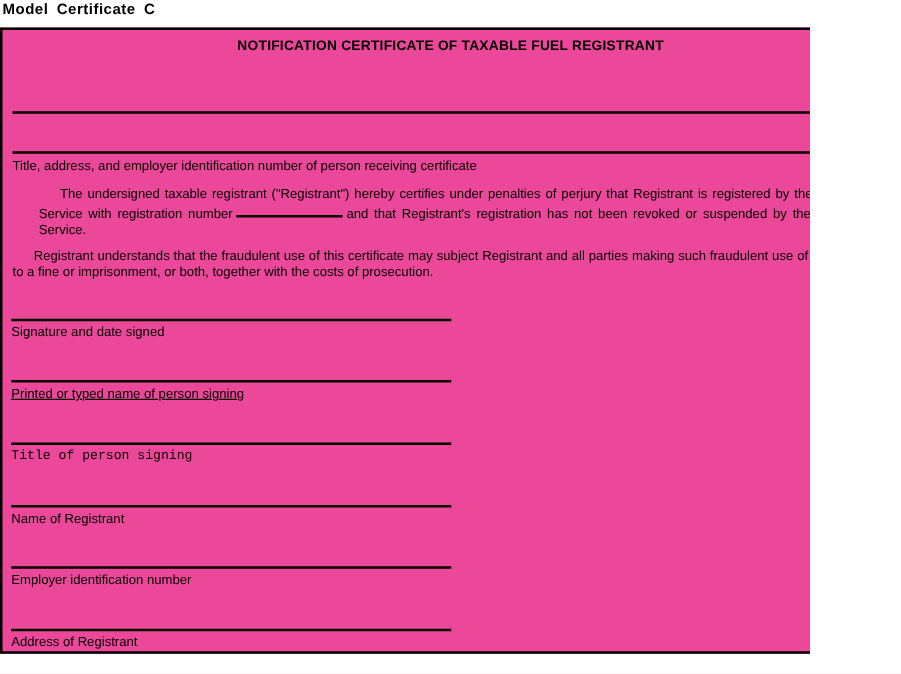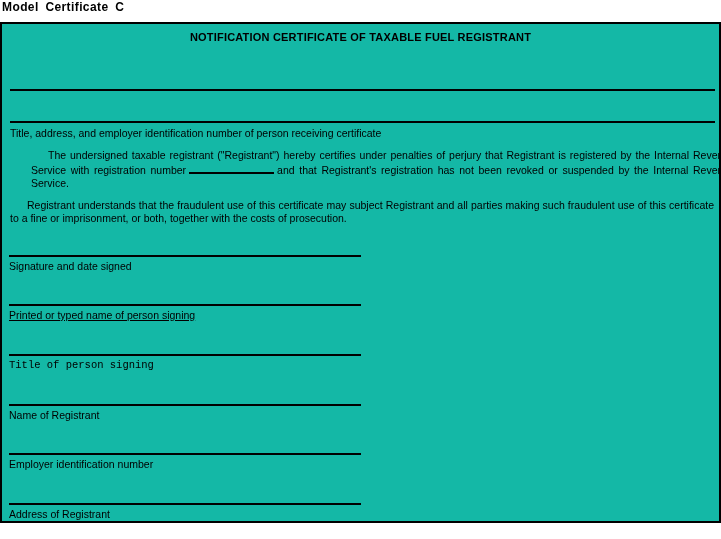--- a/index.html
+++ b/index.html
@@ -7,21 +7,21 @@
     padding: 0;
     background: #ffffff;
     width: 721px;
     height: 539px;
     font-family: "Liberation Sans", sans-serif;
     color: #000000;
     position: relative;
   }
   .page {
     position: relative;
-    width: 721px;
+    width: 648px;
     height: 539px;
     overflow: hidden;
   }
   .doc-heading {
     position: absolute;
     left: 2px;
     top: 0px;
     margin: 0;
     font-size: 12px;
     font-weight: bold;
@@ -30,21 +30,21 @@
     white-space: nowrap;
   }
   .cert-box {
     position: absolute;
     left: 0;
     top: 22px;
     width: 721px;
     height: 501px;
     border: 2px solid #000000;
     box-sizing: border-box;
-    background: #14b8a6;
+    background: #ec4899;
   }
   .cert-title {
     position: absolute;
     left: 0;
     top: 7px;
     width: 100%;
     text-align: center;
     font-size: 11px;
     font-weight: bold;
     letter-spacing: 0.2px;

